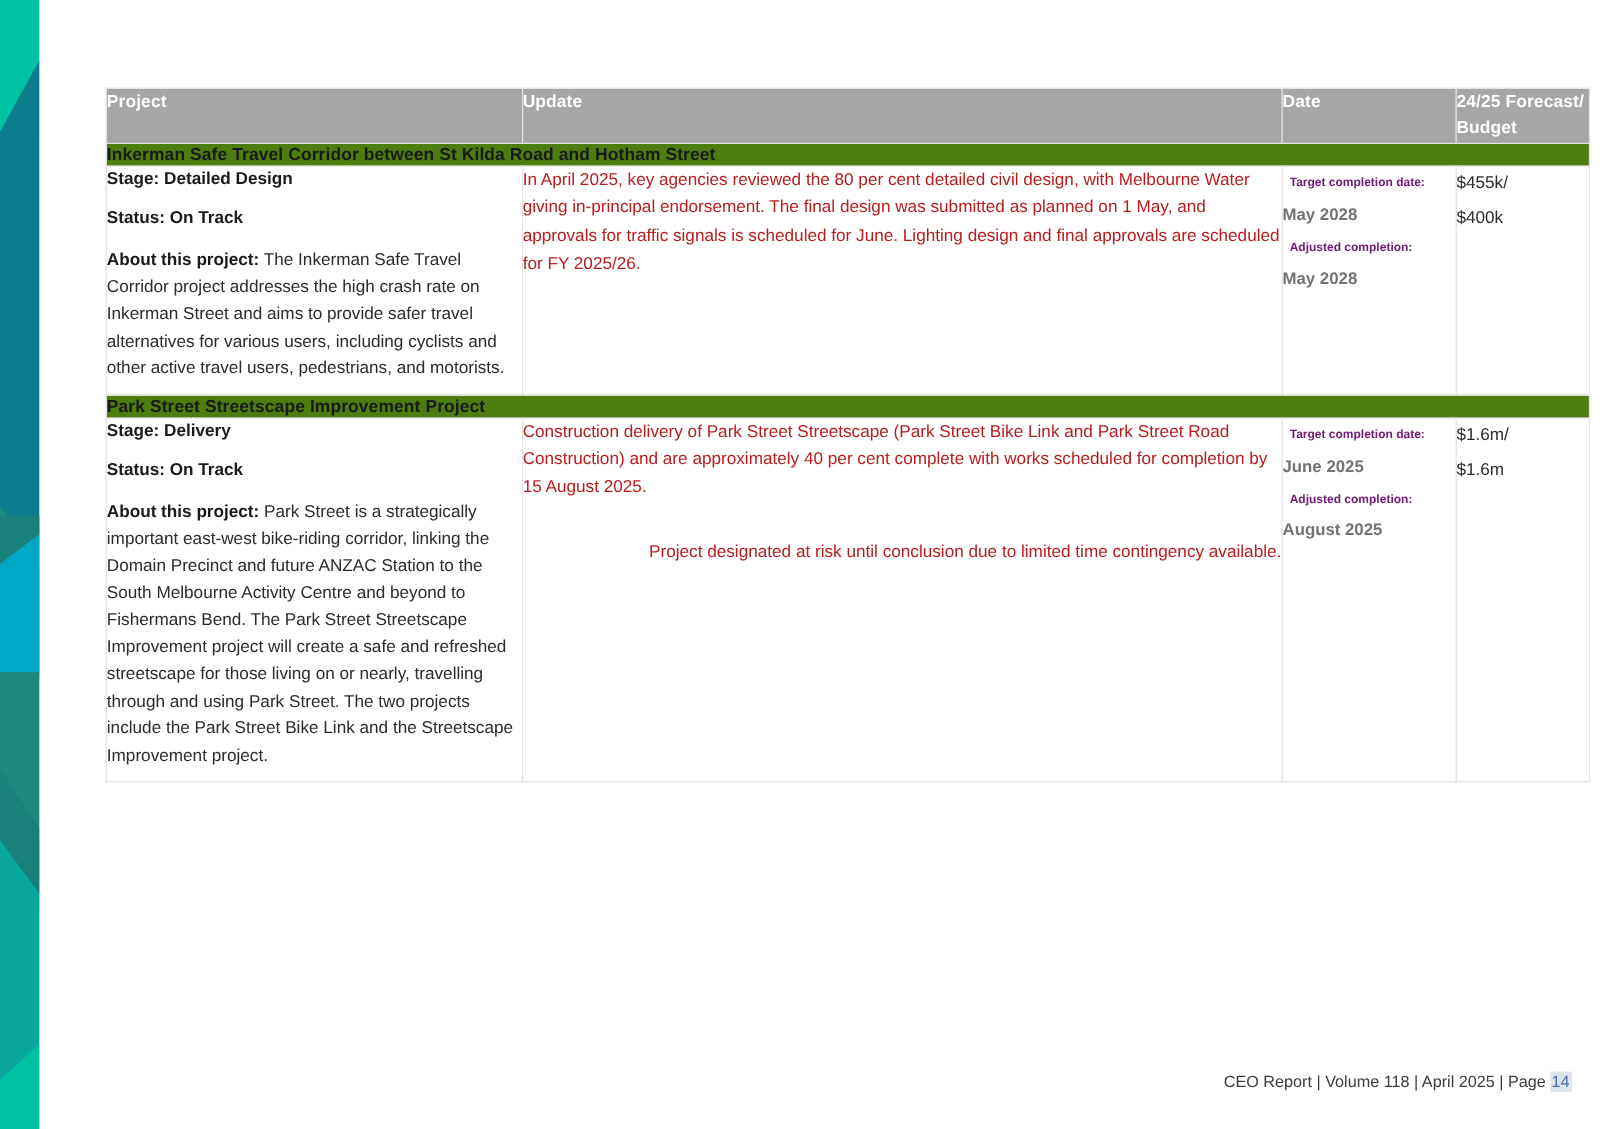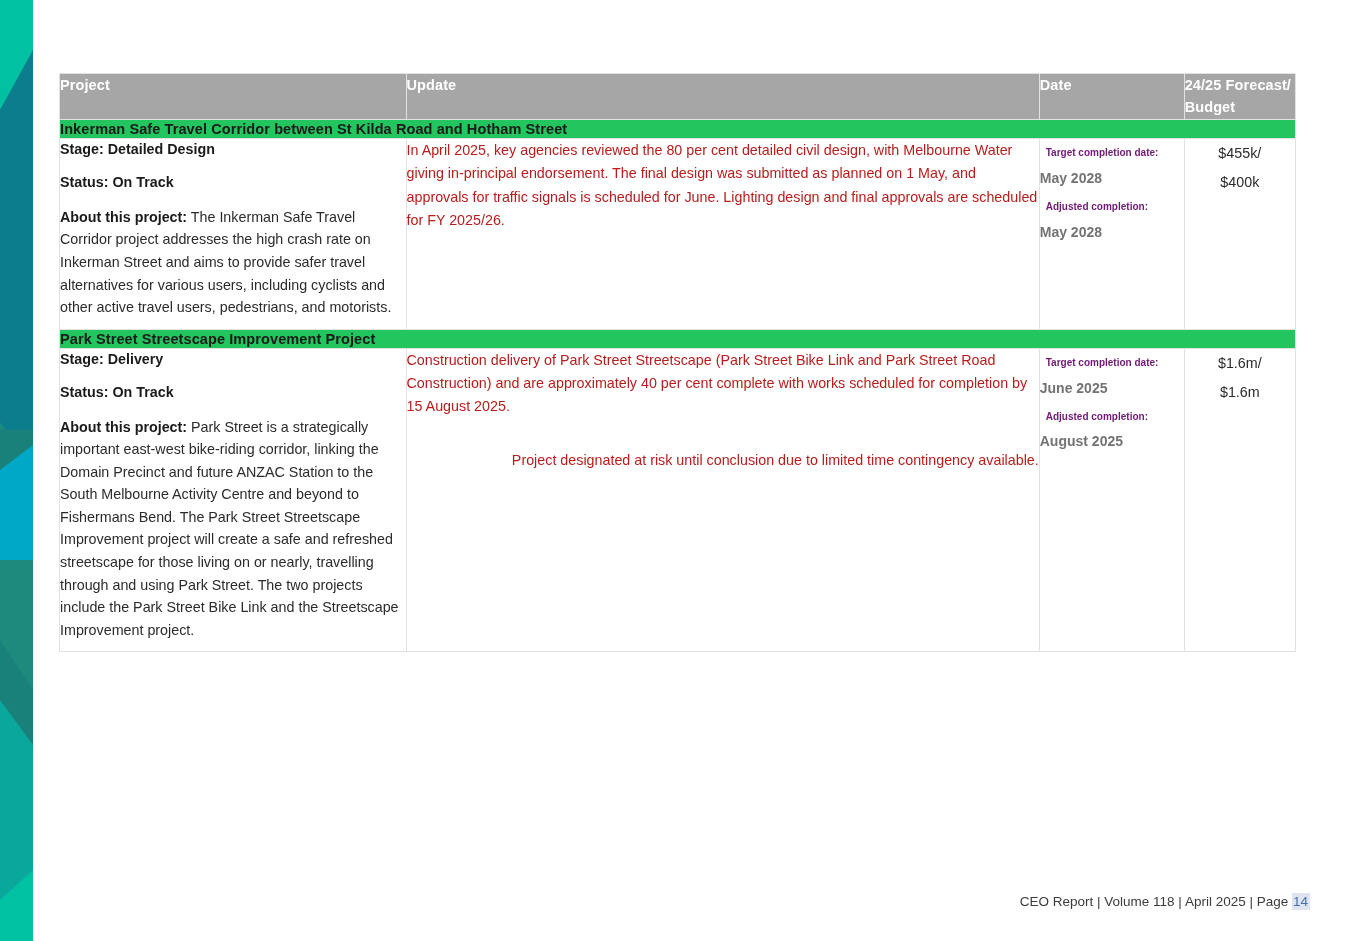--- a/index.html
+++ b/index.html
@@ -32,21 +32,21 @@
     left: 33px;
     top: 0;
     width: 1314px;
     height: 941px;
     background: #ffffff;
   }
 
   
   #report-table {
     position: absolute;
-    left: 26px;
+    left: 55px;
     top: 73px;
     width: 1237px;
     border-collapse: collapse;
     table-layout: fixed;
   }
   #report-table td, #report-table th {
     border: 1px solid #e2e2e2;
     vertical-align: top;
     padding: 0;
   }
@@ -60,21 +60,21 @@
     line-height: 1.55;
     padding: 11px 10px 11px 11px;
     text-align: left;
     vertical-align: top;
     border: 1px solid #cfcfcf;
     letter-spacing: 0.1px;
   }
 
   
   .project-banner td {
-    background: #22c55e;
+    background: #4d7c0f;
     border: 1px solid #e2e2e2;
     padding: 14px 10px 14px 11px;
   }
   .project-banner .banner-text {
     font-weight: bold;
     font-size: 14.5px;
     color: #1a1a1a;
     letter-spacing: 0.1px;
   }
 
@@ -86,21 +86,20 @@
     padding: 12px 14px 14px 11px;
     vertical-align: middle;
   }
   .cell-date {
     padding: 12px 10px 14px 11px;
     vertical-align: middle;
   }
   .cell-budget {
     padding: 12px 10px 14px 11px;
     vertical-align: middle;
-    text-align: center;
   }
 
   .line-bold {
     font-weight: bold;
     font-size: 14.3px;
     color: #1a1a1a;
     margin: 0 0 12px 0;
     line-height: 1.5;
   }
   .para {

